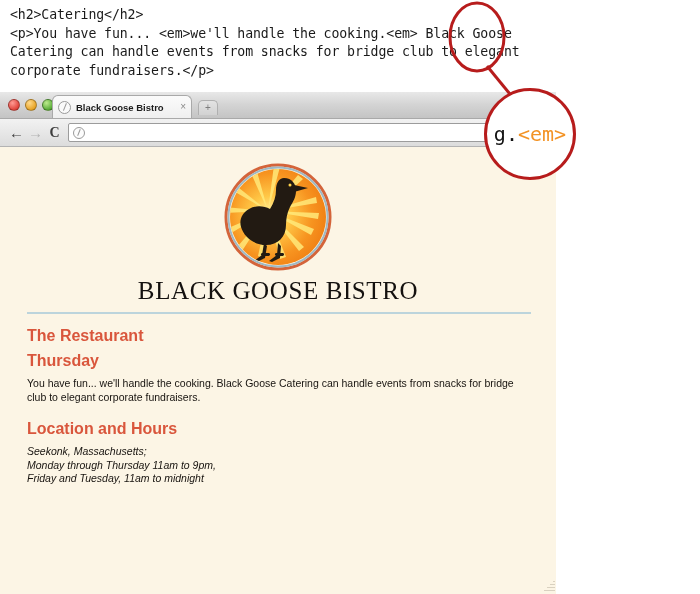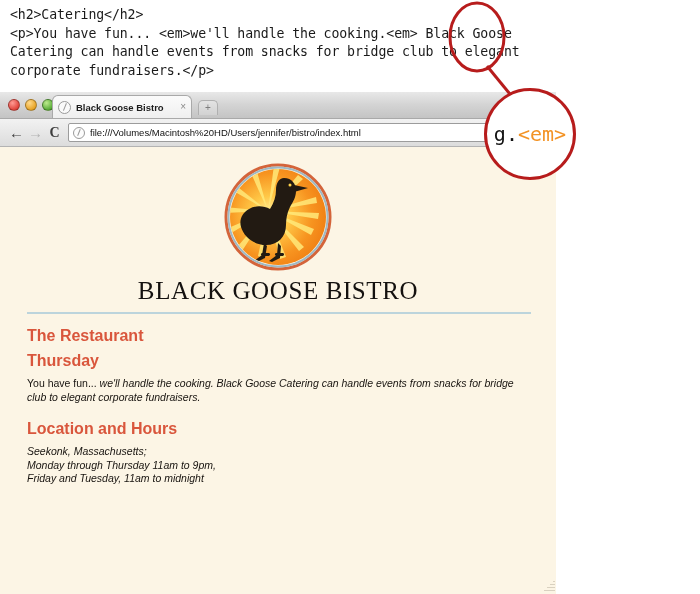--- a/index.html
+++ b/index.html
@@ -244,21 +244,21 @@
   }
   h2.section-heading.italic { }
   p.body-copy {
     font-size: 10.5px;
     line-height: 13.5px;
     color: #17130f;
     margin: 0 0 16px 2px;
     max-width: 500px;
   }
   p.body-copy .plain { font-style: normal; }
-  p.body-copy .em    { font-style: italic; }
+  p.body-copy .em    { }
   p.body-copy.italic { font-style: italic; }
   .resize-grip {
     position: absolute;
     right: 1px; bottom: 1px;
     width: 13px; height: 13px;
     opacity: 0.35;
   }
   .resize-grip span {
     position: absolute;
     right: 0;
@@ -320,21 +320,20 @@
     <div class="new-tab">+</div>
   </div>
 
   <div class="toolbar">
     <div class="nav-btn">←</div>
     <div class="nav-btn disabled">→</div>
     <div class="nav-btn reload">C</div>
 
     <div class="urlbar">
       <span class="url-favicon"></span>
-      <span class="url-text" title="Search or type URL">file:///Volumes/Macintosh%20HD/Users/jennifer/bistro/index.html</span>
     </div>
 
     <div class="tool-icon">☆</div>
     <div class="tool-icon">⚒</div>
   </div>
 
   <div class="page-viewport">
     <div class="page-inner">
 
       <div class="logo-wrap">

